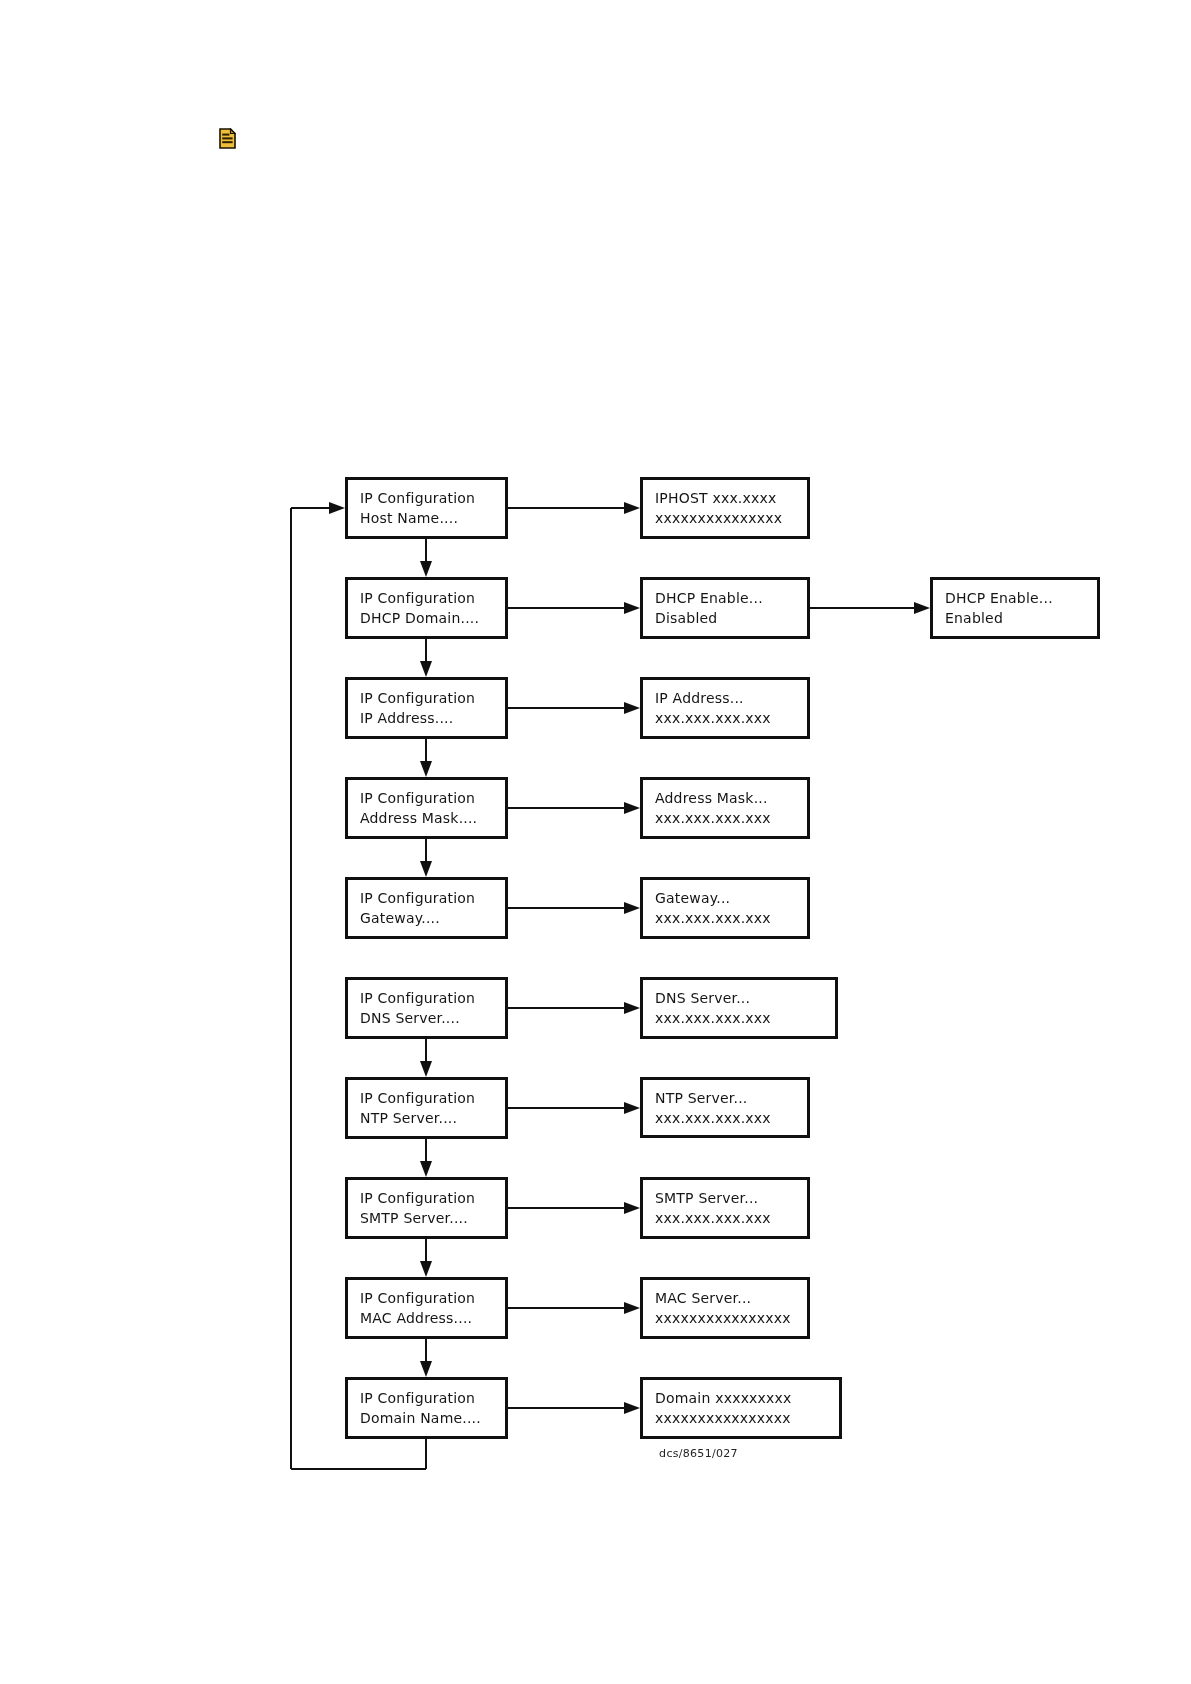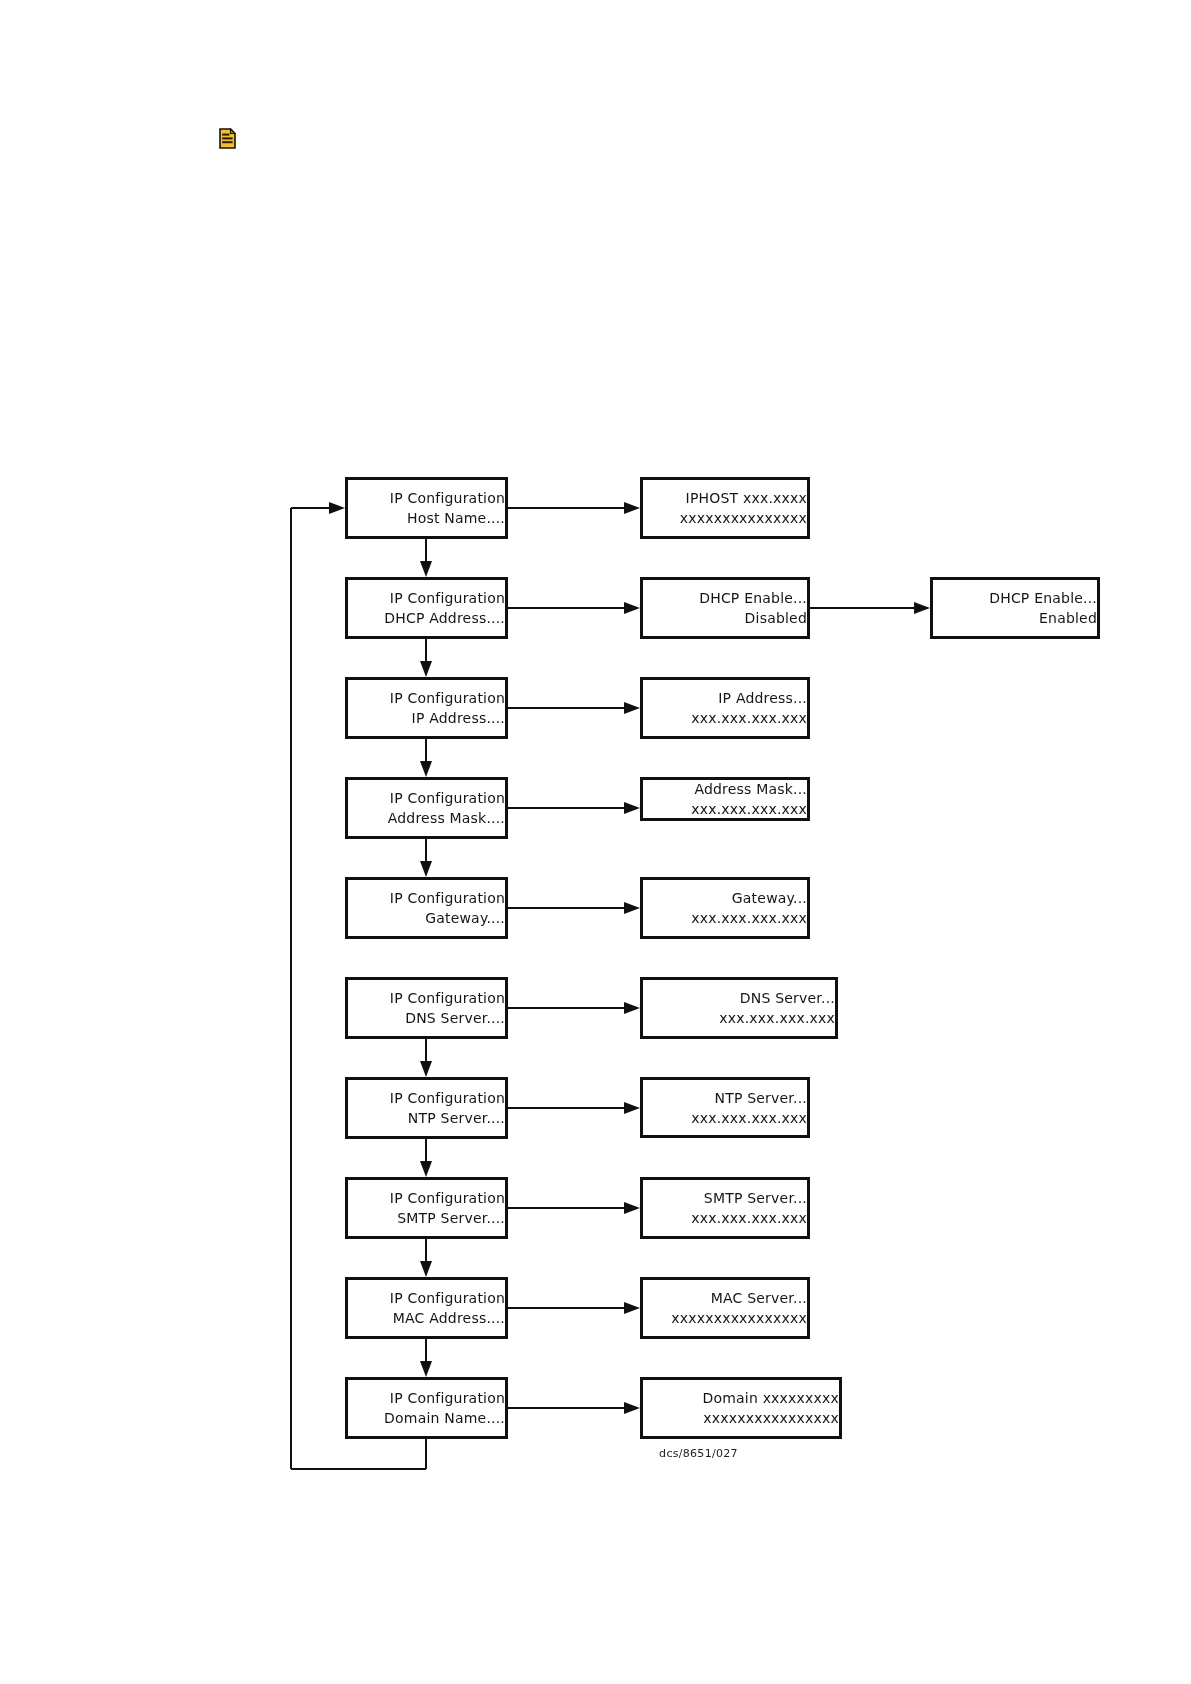--- a/index.html
+++ b/index.html
@@ -17,21 +17,21 @@
     box-sizing:border-box;
     color:#151515;
     font-size:14px;
     line-height:20px;
     letter-spacing:.2px;
     display:flex;
     flex-direction:column;
     justify-content:center;
     padding-left:12px;
   }
-  .box .ln{white-space:pre;text-align:right;}
+  .box .ln{white-space:pre;}
   .hline,.vline{position:absolute;background:#101010;}
   .hline{height:2px;}
   .vline{width:2px;}
   .arrow-right{
     position:absolute;width:0;height:0;
     border-top:6px solid transparent;
     border-bottom:6px solid transparent;
     border-left:16px solid #101010;
   }
   .arrow-down{
@@ -70,21 +70,21 @@
       <div class="box" style="left: 640px; top: 477px; width: 170px; height: 62px;">
     <div class="ln">IPHOST xxx.xxxx</div>
     <div class="ln">xxxxxxxxxxxxxxx</div>
   </div>
       <div class="hline" style="left: 508px; top: 507px; width: 116px;"></div>
       <div class="arrow-right" style="left: 624px; top: 502px;"></div>
       <div class="vline" style="left: 425px; top: 539px; height: 22px;"></div>
       <div class="arrow-down" style="left: 420px; top: 561px;"></div>
       <div class="box" style="left: 345px; top: 577px; width: 163px; height: 62px;">
     <div class="ln">IP Configuration</div>
-    <div class="ln">DHCP Address....</div>
+    <div class="ln">DHCP Domain....</div>
   </div>
       <div class="box" style="left: 640px; top: 577px; width: 170px; height: 62px;">
     <div class="ln">DHCP Enable...</div>
     <div class="ln">Disabled</div>
   </div>
       <div class="hline" style="left: 508px; top: 607px; width: 116px;"></div>
       <div class="arrow-right" style="left: 624px; top: 602px;"></div>
       <div class="box" style="left: 930px; top: 577px; width: 170px; height: 62px;">
     <div class="ln">DHCP Enable...</div>
     <div class="ln">Enabled</div>
@@ -102,21 +102,21 @@
     <div class="ln">xxx.xxx.xxx.xxx</div>
   </div>
       <div class="hline" style="left: 508px; top: 707px; width: 116px;"></div>
       <div class="arrow-right" style="left: 624px; top: 702px;"></div>
       <div class="vline" style="left: 425px; top: 739px; height: 22px;"></div>
       <div class="arrow-down" style="left: 420px; top: 761px;"></div>
       <div class="box" style="left: 345px; top: 777px; width: 163px; height: 62px;">
     <div class="ln">IP Configuration</div>
     <div class="ln">Address Mask....</div>
   </div>
-      <div class="box" style="left: 640px; top: 777px; width: 170px; height: 44px;">
+      <div class="box" style="left: 640px; top: 777px; width: 170px; height: 62px;">
     <div class="ln">Address Mask...</div>
     <div class="ln">xxx.xxx.xxx.xxx</div>
   </div>
       <div class="hline" style="left: 508px; top: 807px; width: 116px;"></div>
       <div class="arrow-right" style="left: 624px; top: 802px;"></div>
       <div class="vline" style="left: 425px; top: 839px; height: 22px;"></div>
       <div class="arrow-down" style="left: 420px; top: 861px;"></div>
       <div class="box" style="left: 345px; top: 877px; width: 163px; height: 62px;">
     <div class="ln">IP Configuration</div>
     <div class="ln">Gateway....</div>

